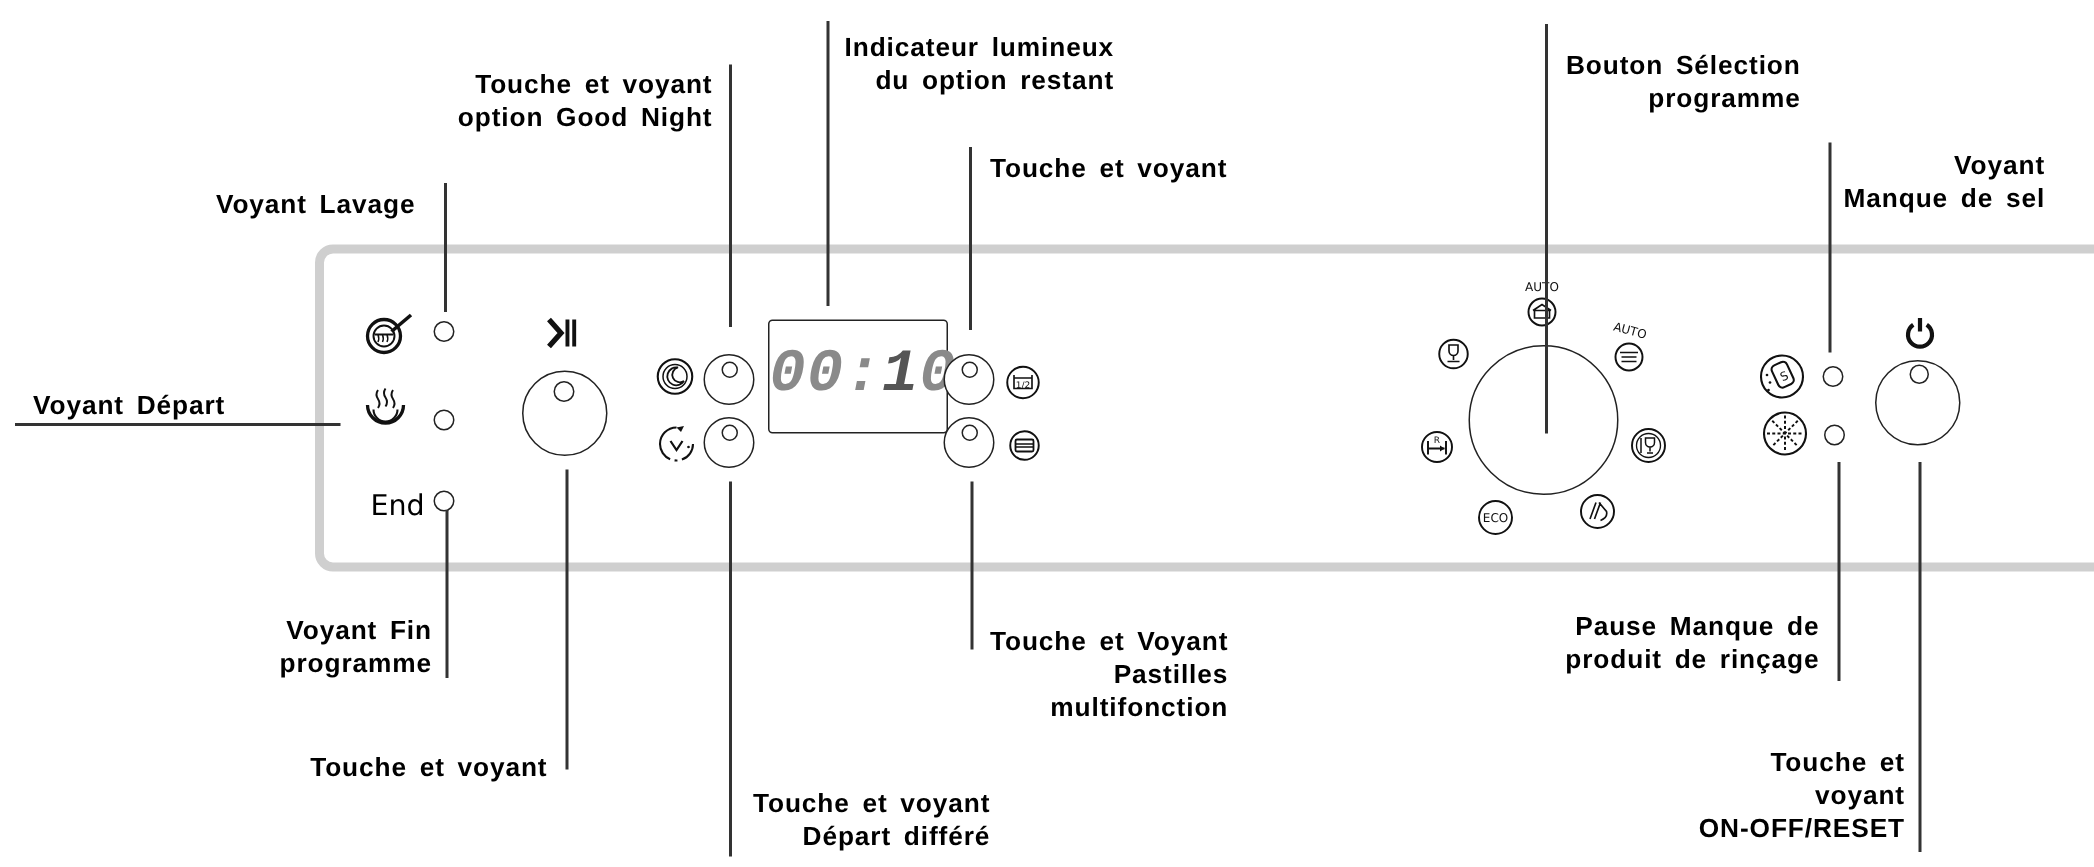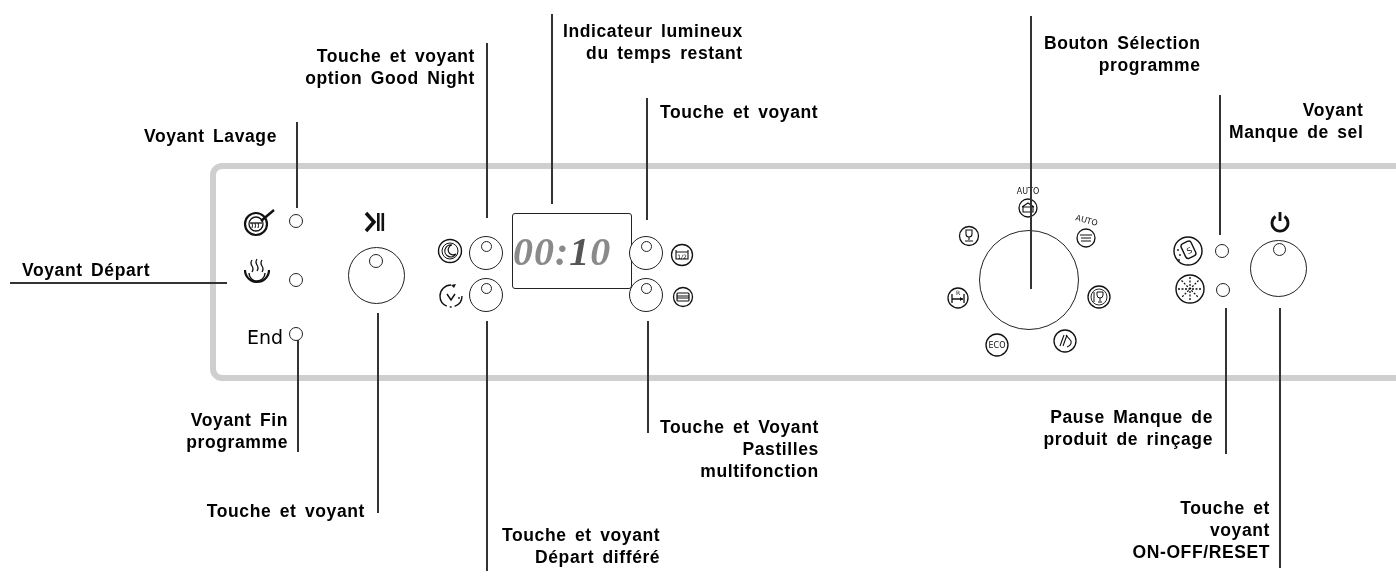--- a/index.html
+++ b/index.html
@@ -16,21 +16,21 @@
              border:6px solid #cfcfcf; border-radius:12px; box-sizing:border-box; background:#fff; }
     .led { position:absolute; width:14px; height:14px; border:1.3px solid #222; border-radius:50%;
            box-sizing:border-box; background:#fff; }
     .btn { position:absolute; border:1.5px solid #222; border-radius:50%; box-sizing:border-box; background:#fff; }
     .btn .dot { position:absolute; border:1.3px solid #222; border-radius:50%; box-sizing:border-box; }
     .icon { position:absolute; }
     .end-text { position:absolute; font-size:19px; font-family:"DejaVu Sans", sans-serif; }
     .display { position:absolute; left:512px; top:213px; width:120px; height:76px;
                border:1.5px solid #222; border-radius:3px; box-sizing:border-box; background:#fff; }
     .digits { position:absolute; left:0; right:0; top:14px; 
-              font-family:Liberation Serif, serif; font-size:40px; font-weight:bold;
+              font-family:Liberation Mono, monospace; font-size:40px; font-weight:bold;
               font-style:italic; color:#8a8a8a; letter-spacing:1px; }
     .digits .hi { color:#555; }
   </style>
 </head>
 <body>
 
 <div class="panel"></div>
 
 <svg class="icon" style="left:243px;top:206px" width="34" height="32" viewBox="0 0 34 32">
   <circle cx="13" cy="18" r="11" fill="none" stroke="#111" stroke-width="2.2"></circle>
@@ -176,21 +176,21 @@
 <div class="vline" style="left:1219px;top:95px;height:140px"></div>
 <div class="vline" style="left:1225px;top:308px;height:146px"></div>
 <div class="vline" style="left:1279px;top:308px;height:260px"></div>
 
 <div class="label right" style="right:921px;top:45px">
   <span class="ln">Touche et voyant</span>
     <span class="ln">option Good Night</span>
 </div>
 <div class="label left" style="left:563px;top:20px">
   <span class="ln">Indicateur lumineux</span>
-    <span class="ln">du temps restant</span>
+    <span class="ln">du option restant</span>
 </div>
 <div class="label left" style="left:660px;top:101px">
   <span class="ln">Touche et voyant</span>
 </div>
 <div class="label left" style="left:1044px;top:32px">
   <span class="ln">Bouton Sélection</span>
     <span class="ln">programme</span>
 </div>
 <div class="label left" style="left:1229px;top:99px">
   <span class="ln">Voyant</span>

